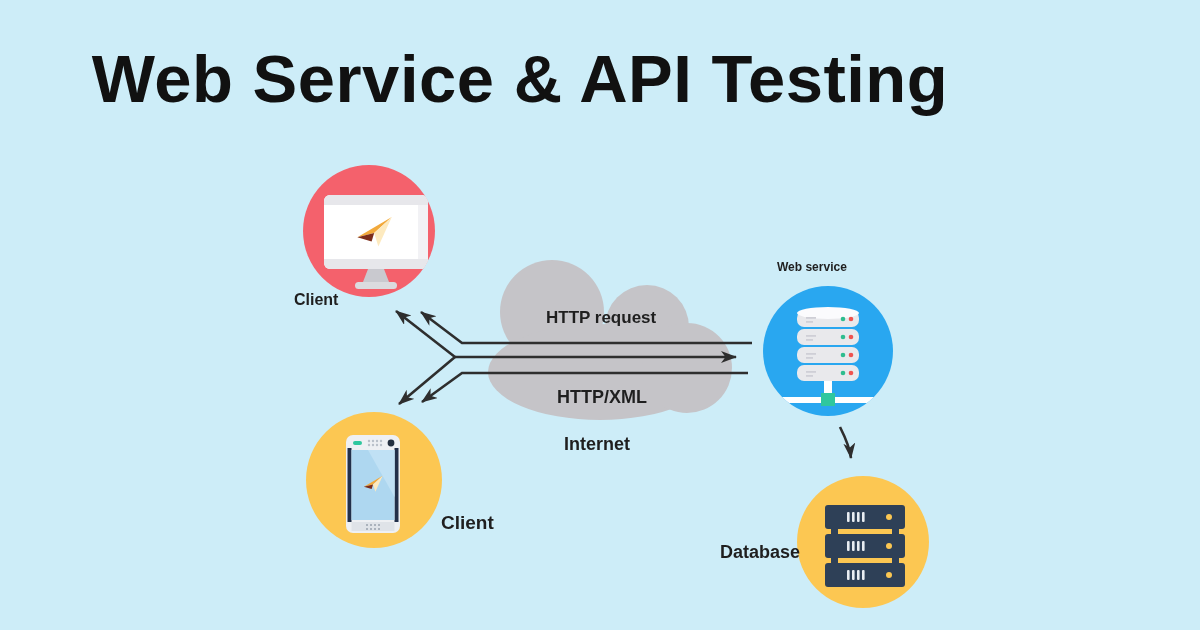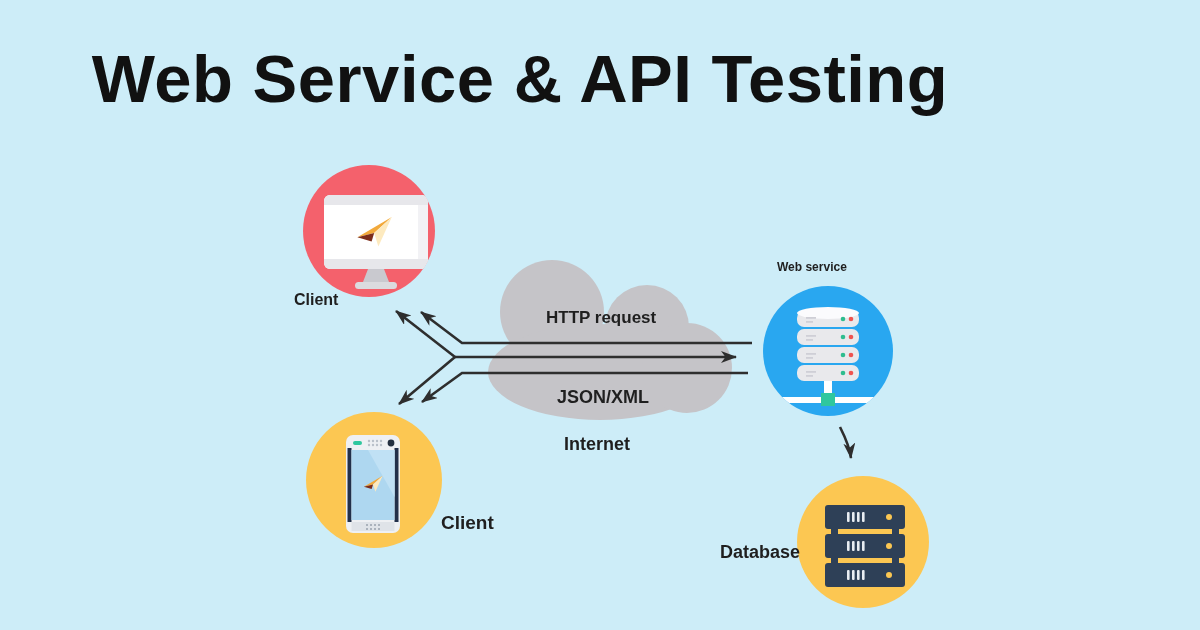--- a/index.html
+++ b/index.html
@@ -189,17 +189,17 @@
             <circle cx="66" cy="70" r="3"></circle>
         </g>
       </svg>
     </div>
 
     <div class="lbl lbl-client">Client</div>
     <div class="lbl lbl-device">Client</div>
     <div class="lbl lbl-webservice">Web service</div>
     <div class="lbl lbl-database">Database</div>
     <div class="lbl lbl-http">HTTP request</div>
-    <div class="lbl lbl-json">JSON/XML</div>
+    <div class="lbl lbl-json">HTTP/XML</div>
     <div class="lbl lbl-internet">Internet</div>
 
   </div>
 </div>
 
 </body></html>

